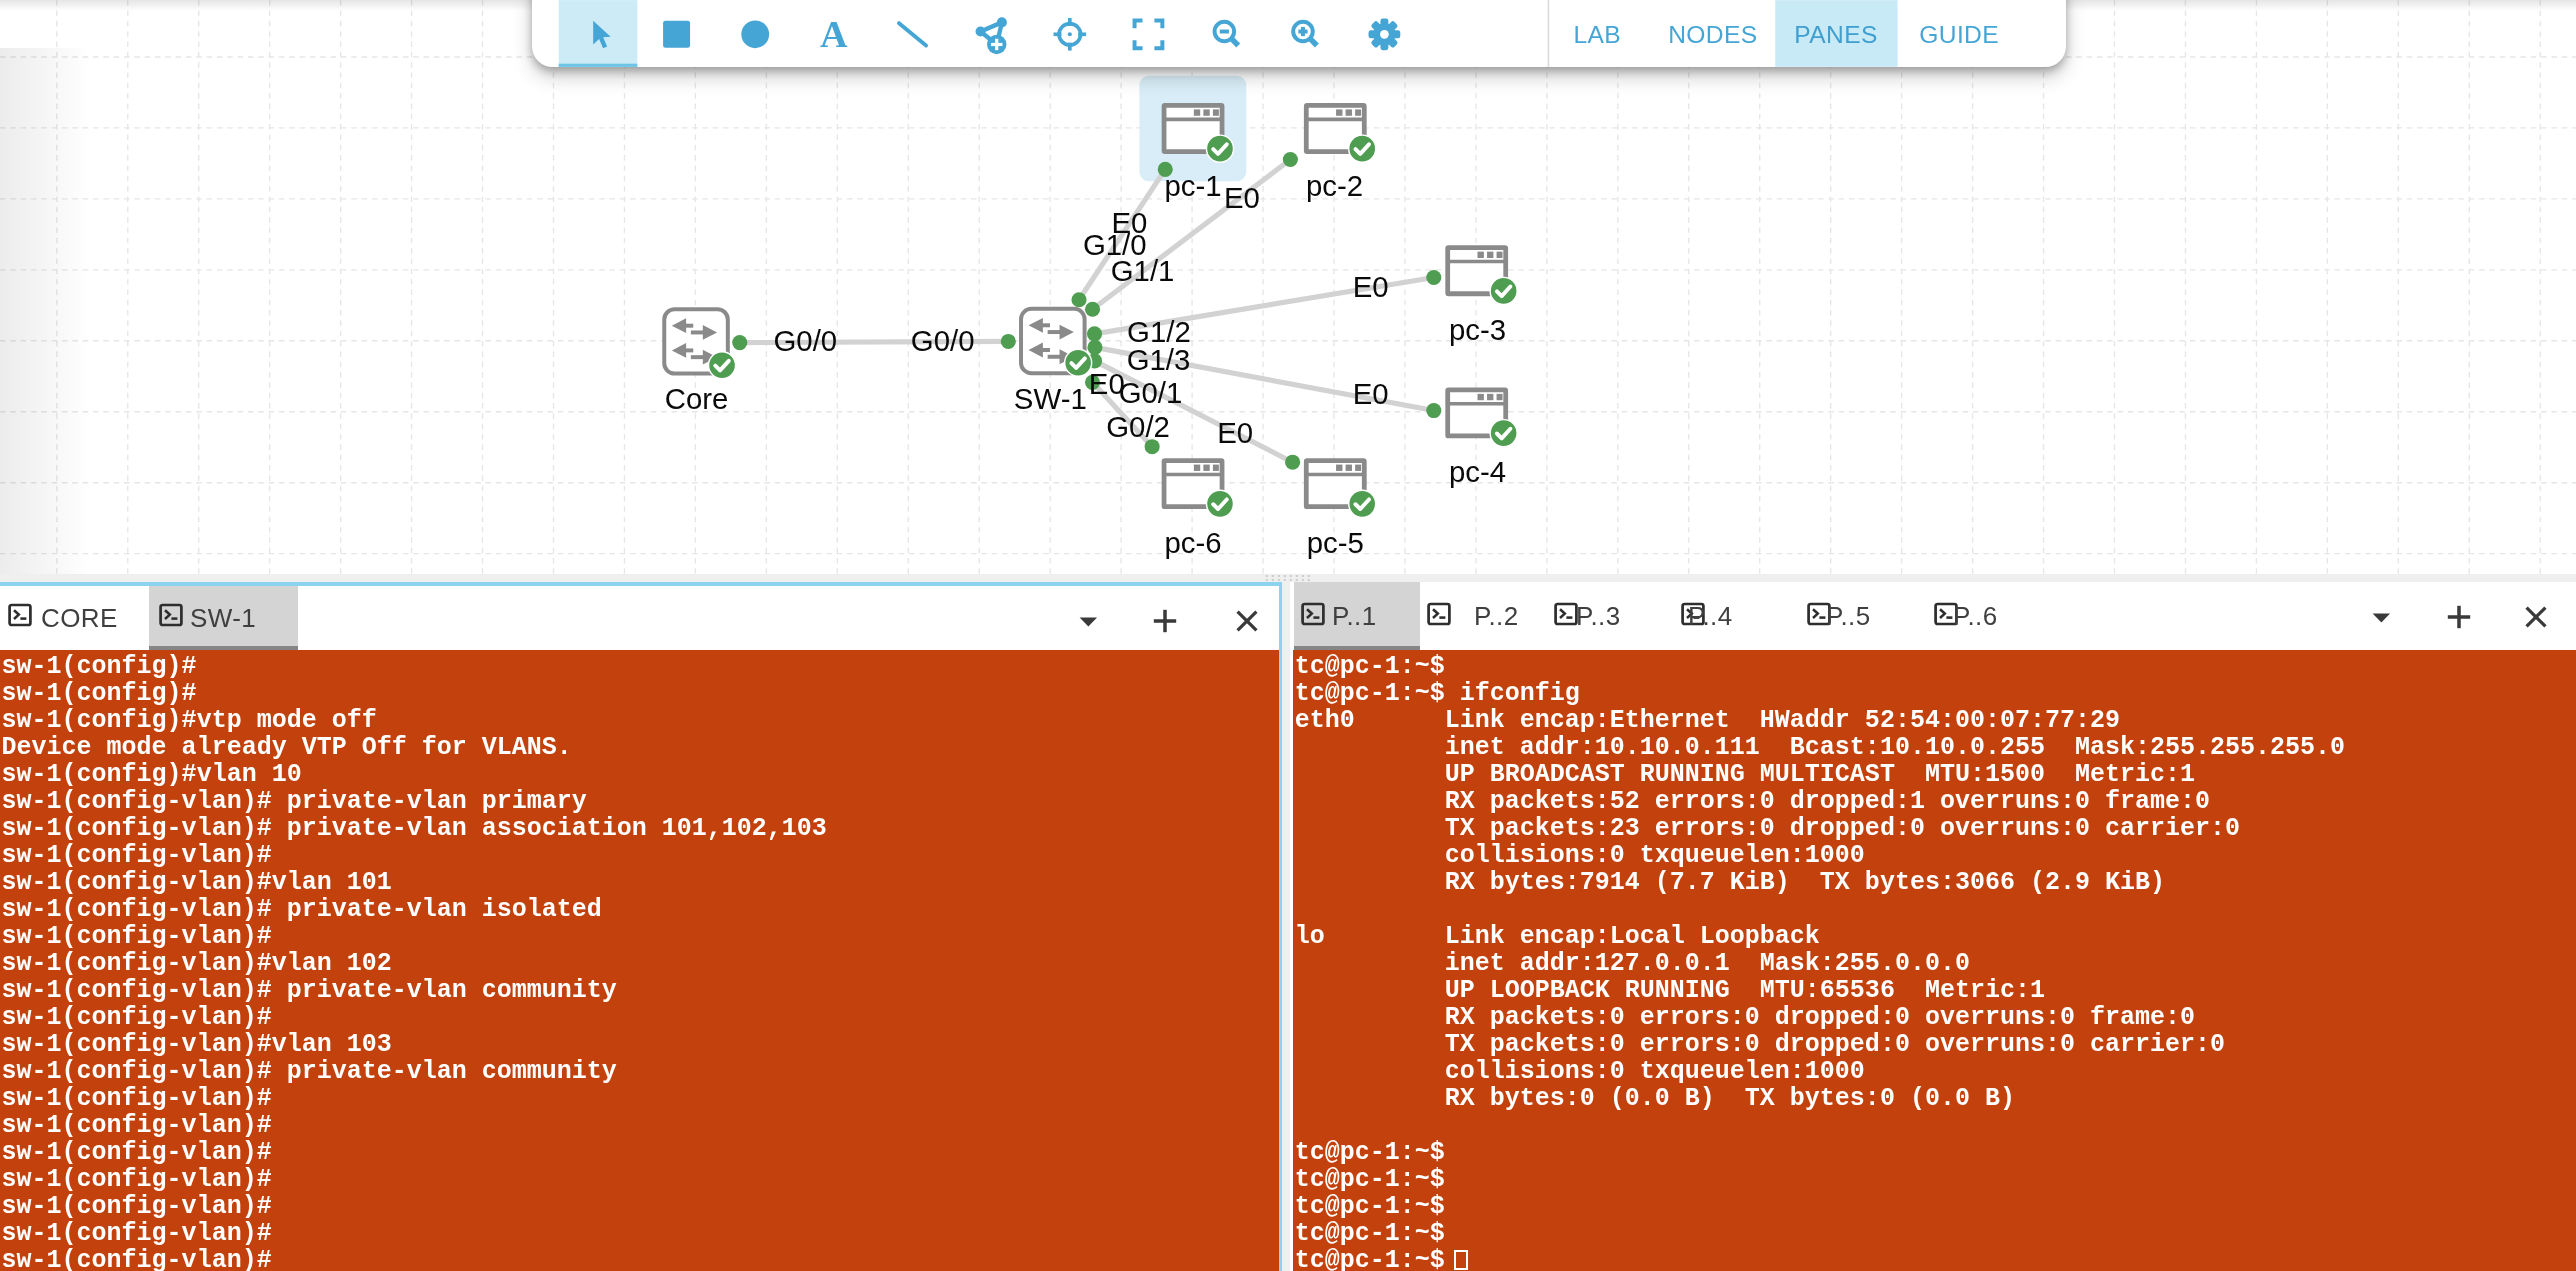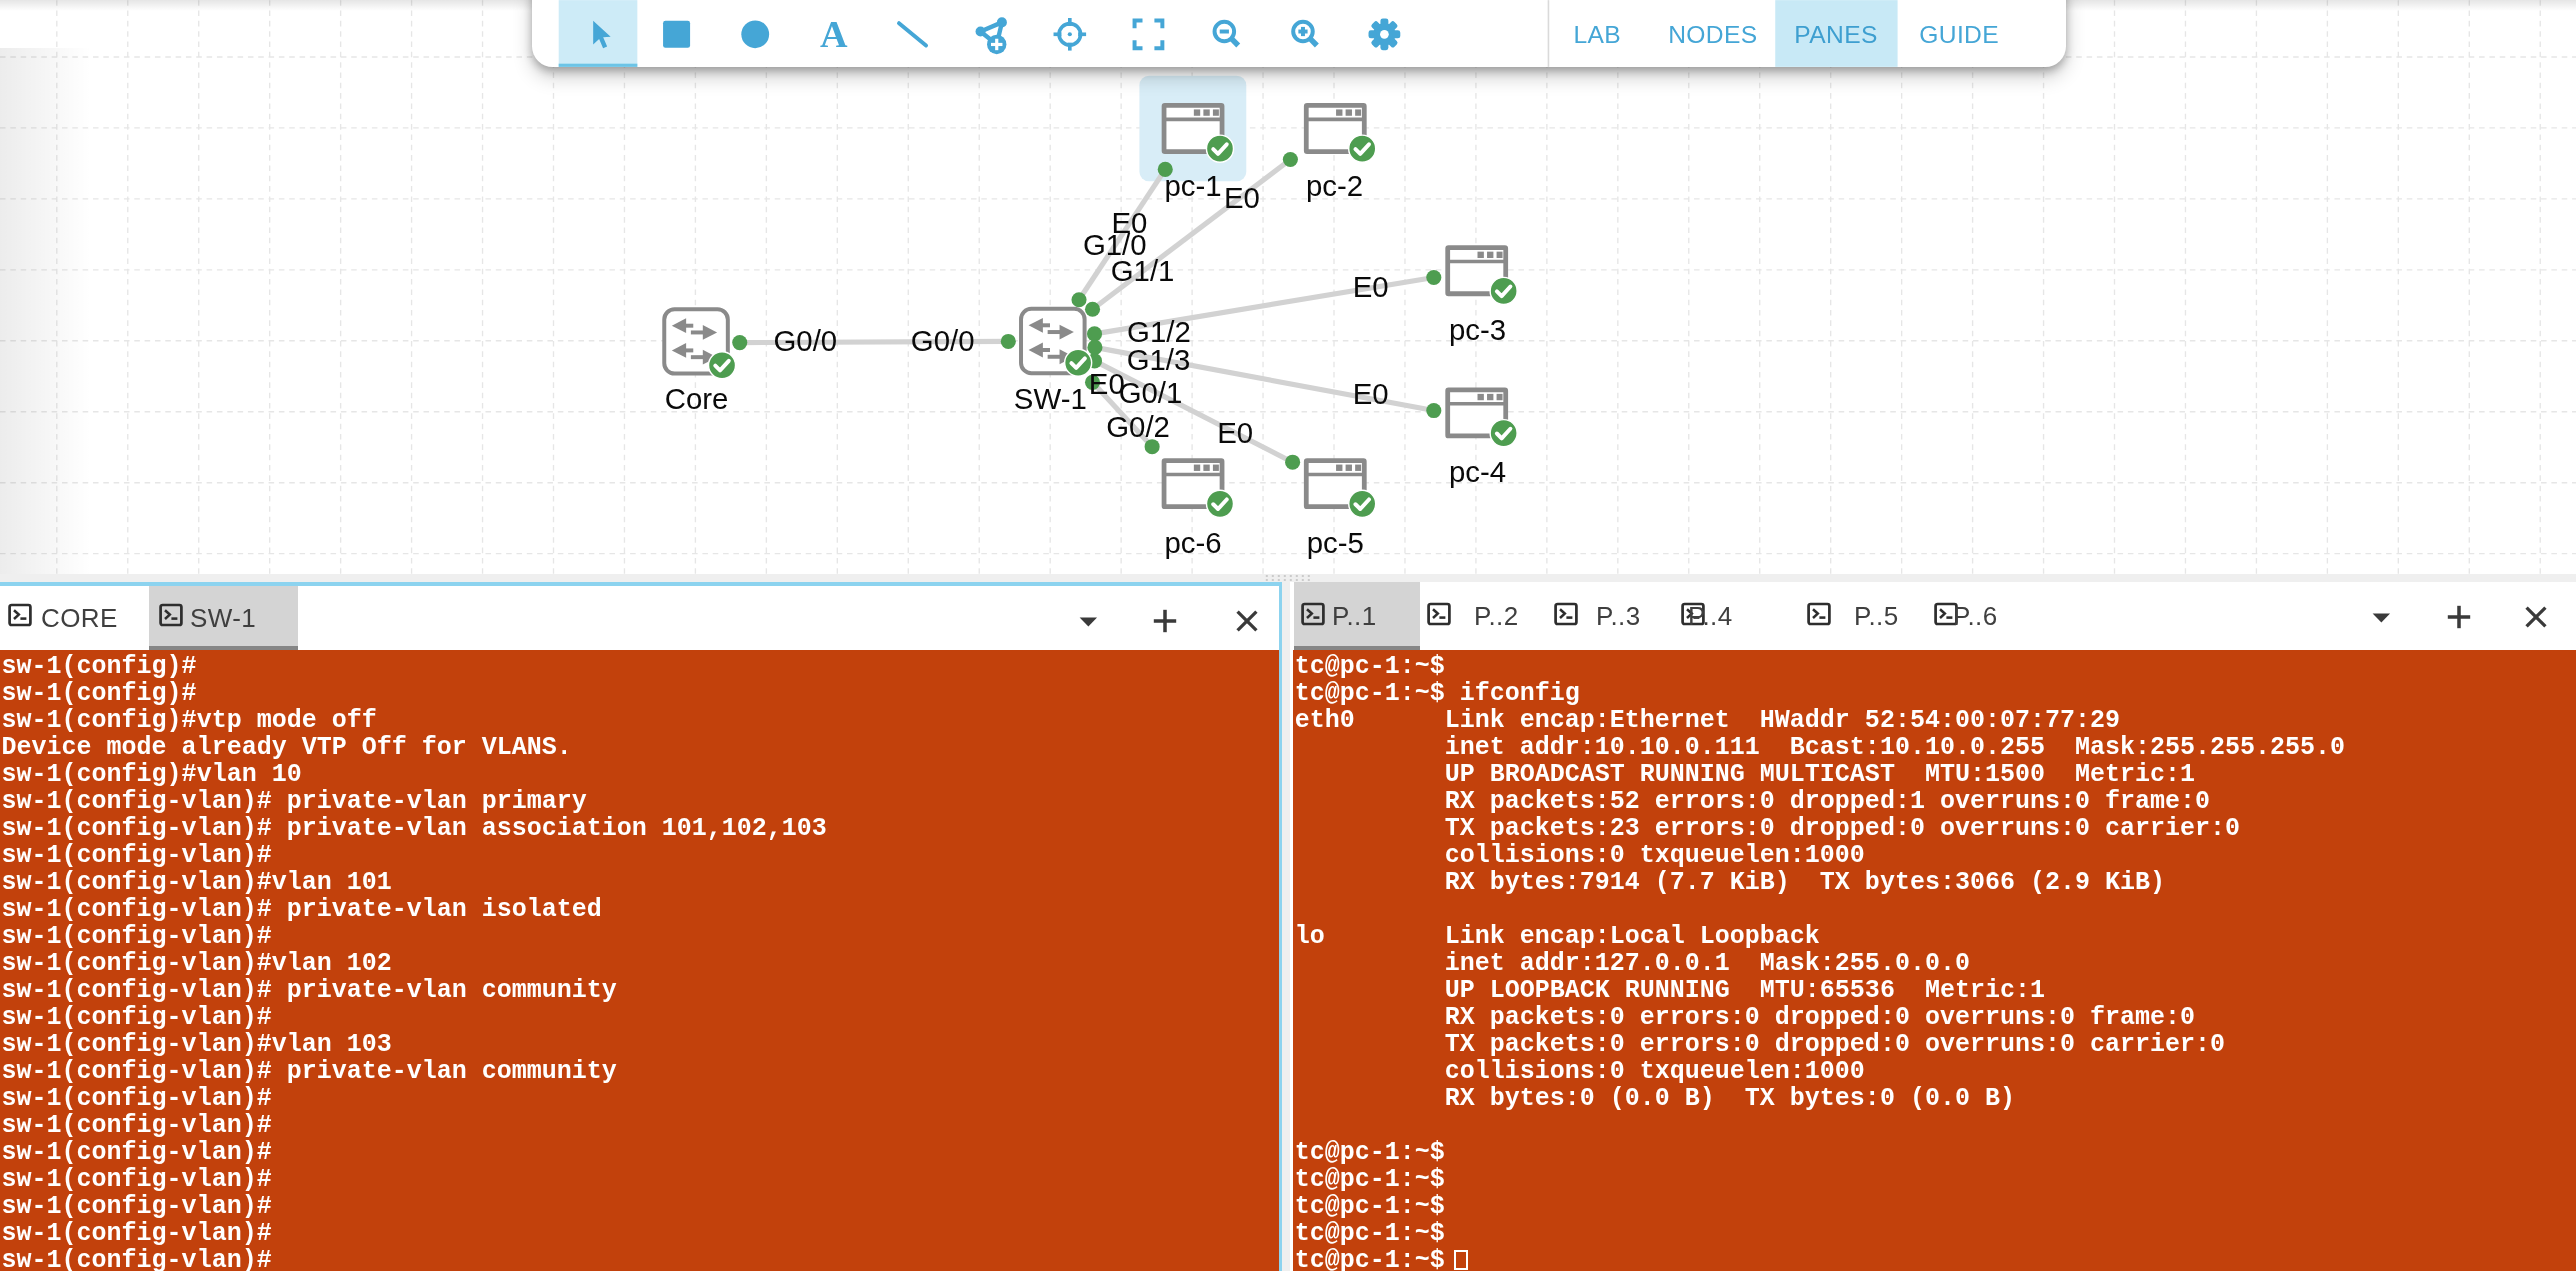--- a/index.html
+++ b/index.html
@@ -317,33 +317,33 @@
         <rect x="2" y="2.5" width="26" height="25" rx="2.5" fill="none" stroke="#2e2e2e" stroke-width="3.4"></rect>
         <path d="M7.5 9 L13.5 14.5 L7.5 20" fill="none" stroke="#2e2e2e" stroke-width="3.2"></path>
         <line x1="15.5" y1="19.5" x2="23" y2="19.5" stroke="#2e2e2e" stroke-width="3.2"></line>
       </svg>
       <span class="tlbl" style="left:184px">P..2</span>
       <svg width="24" height="24" viewBox="0 0 30 30" style="position:absolute;left:264px;top:20px">
         <rect x="2" y="2.5" width="26" height="25" rx="2.5" fill="none" stroke="#2e2e2e" stroke-width="3.4"></rect>
         <path d="M7.5 9 L13.5 14.5 L7.5 20" fill="none" stroke="#2e2e2e" stroke-width="3.2"></path>
         <line x1="15.5" y1="19.5" x2="23" y2="19.5" stroke="#2e2e2e" stroke-width="3.2"></line>
       </svg>
-      <span class="tlbl" style="left:306px">P..3</span>
+      <span class="tlbl" style="left:286px">P..3</span>
       <svg width="24" height="24" viewBox="0 0 30 30" style="position:absolute;left:391px;top:20px">
         <rect x="2" y="2.5" width="26" height="25" rx="2.5" fill="none" stroke="#2e2e2e" stroke-width="3.4"></rect>
         <path d="M7.5 9 L13.5 14.5 L7.5 20" fill="none" stroke="#2e2e2e" stroke-width="3.2"></path>
         <line x1="15.5" y1="19.5" x2="23" y2="19.5" stroke="#2e2e2e" stroke-width="3.2"></line>
       </svg>
       <span class="tlbl" style="left:398px">P..4</span>
       <svg width="24" height="24" viewBox="0 0 30 30" style="position:absolute;left:517px;top:20px">
         <rect x="2" y="2.5" width="26" height="25" rx="2.5" fill="none" stroke="#2e2e2e" stroke-width="3.4"></rect>
         <path d="M7.5 9 L13.5 14.5 L7.5 20" fill="none" stroke="#2e2e2e" stroke-width="3.2"></path>
         <line x1="15.5" y1="19.5" x2="23" y2="19.5" stroke="#2e2e2e" stroke-width="3.2"></line>
       </svg>
-      <span class="tlbl" style="left:564px">P..5</span>
+      <span class="tlbl" style="left:536px">P..5</span>
       <svg width="24" height="24" viewBox="0 0 30 30" style="position:absolute;left:644px;top:20px">
         <rect x="2" y="2.5" width="26" height="25" rx="2.5" fill="none" stroke="#2e2e2e" stroke-width="3.4"></rect>
         <path d="M7.5 9 L13.5 14.5 L7.5 20" fill="none" stroke="#2e2e2e" stroke-width="3.2"></path>
         <line x1="15.5" y1="19.5" x2="23" y2="19.5" stroke="#2e2e2e" stroke-width="3.2"></line>
       </svg>
       <span class="tlbl" style="left:663px">P..6</span>
     <svg width="20.7" height="12.7" viewBox="0 0 26 16" style="position:absolute;left:1081px;top:29px">
         <path d="M2 3 H24 L13 14.5 Z" fill="#3a3a3a"></path>
       </svg>
       <svg width="24" height="24" viewBox="0 0 30 30" style="position:absolute;left:1157px;top:23px">

